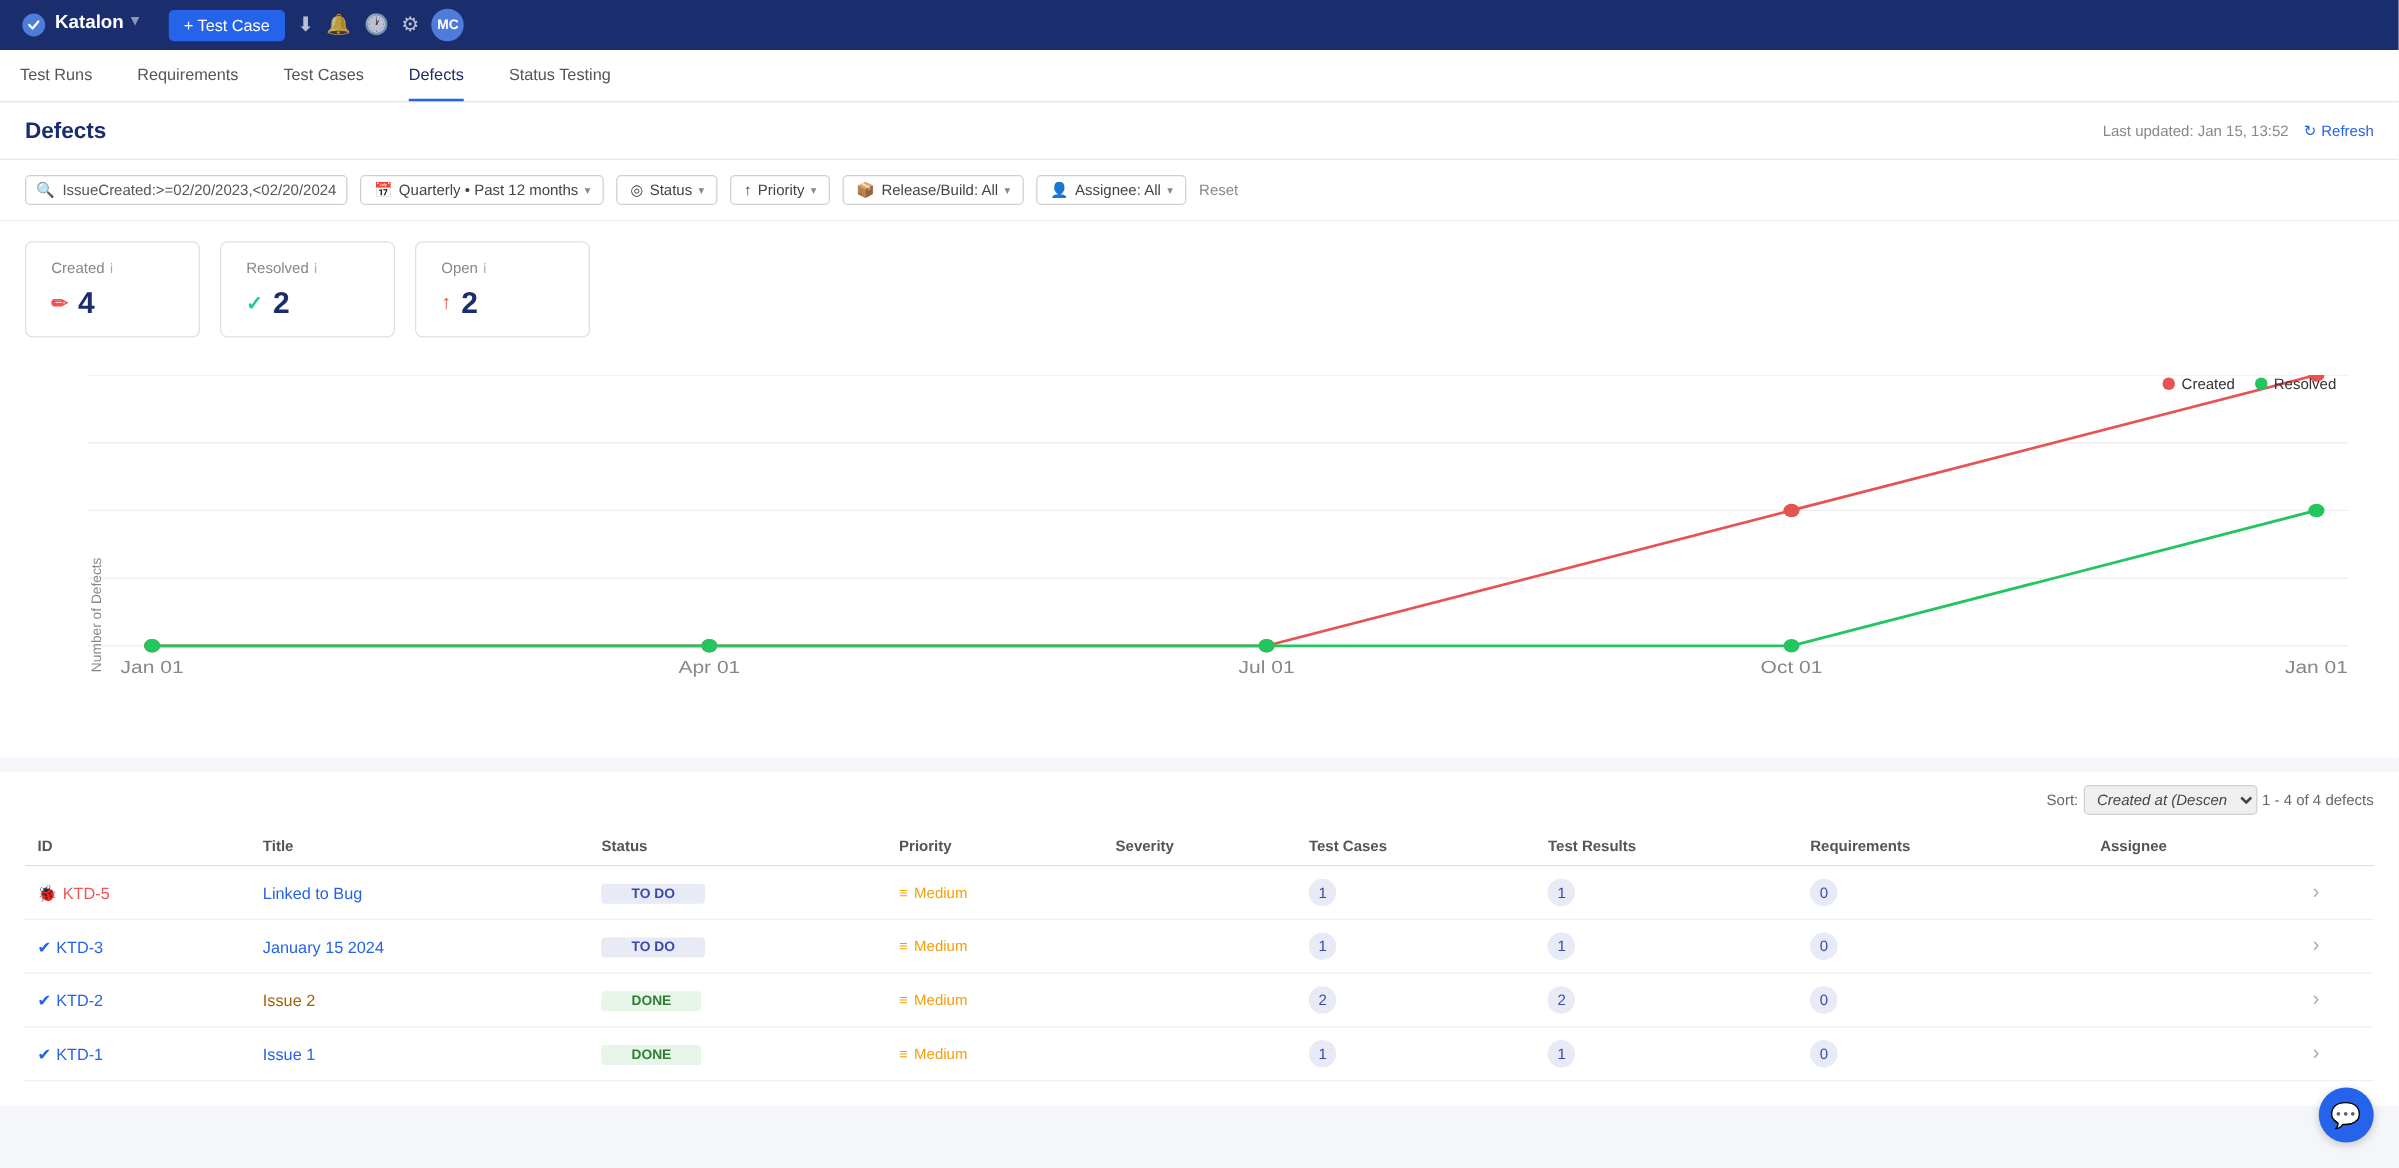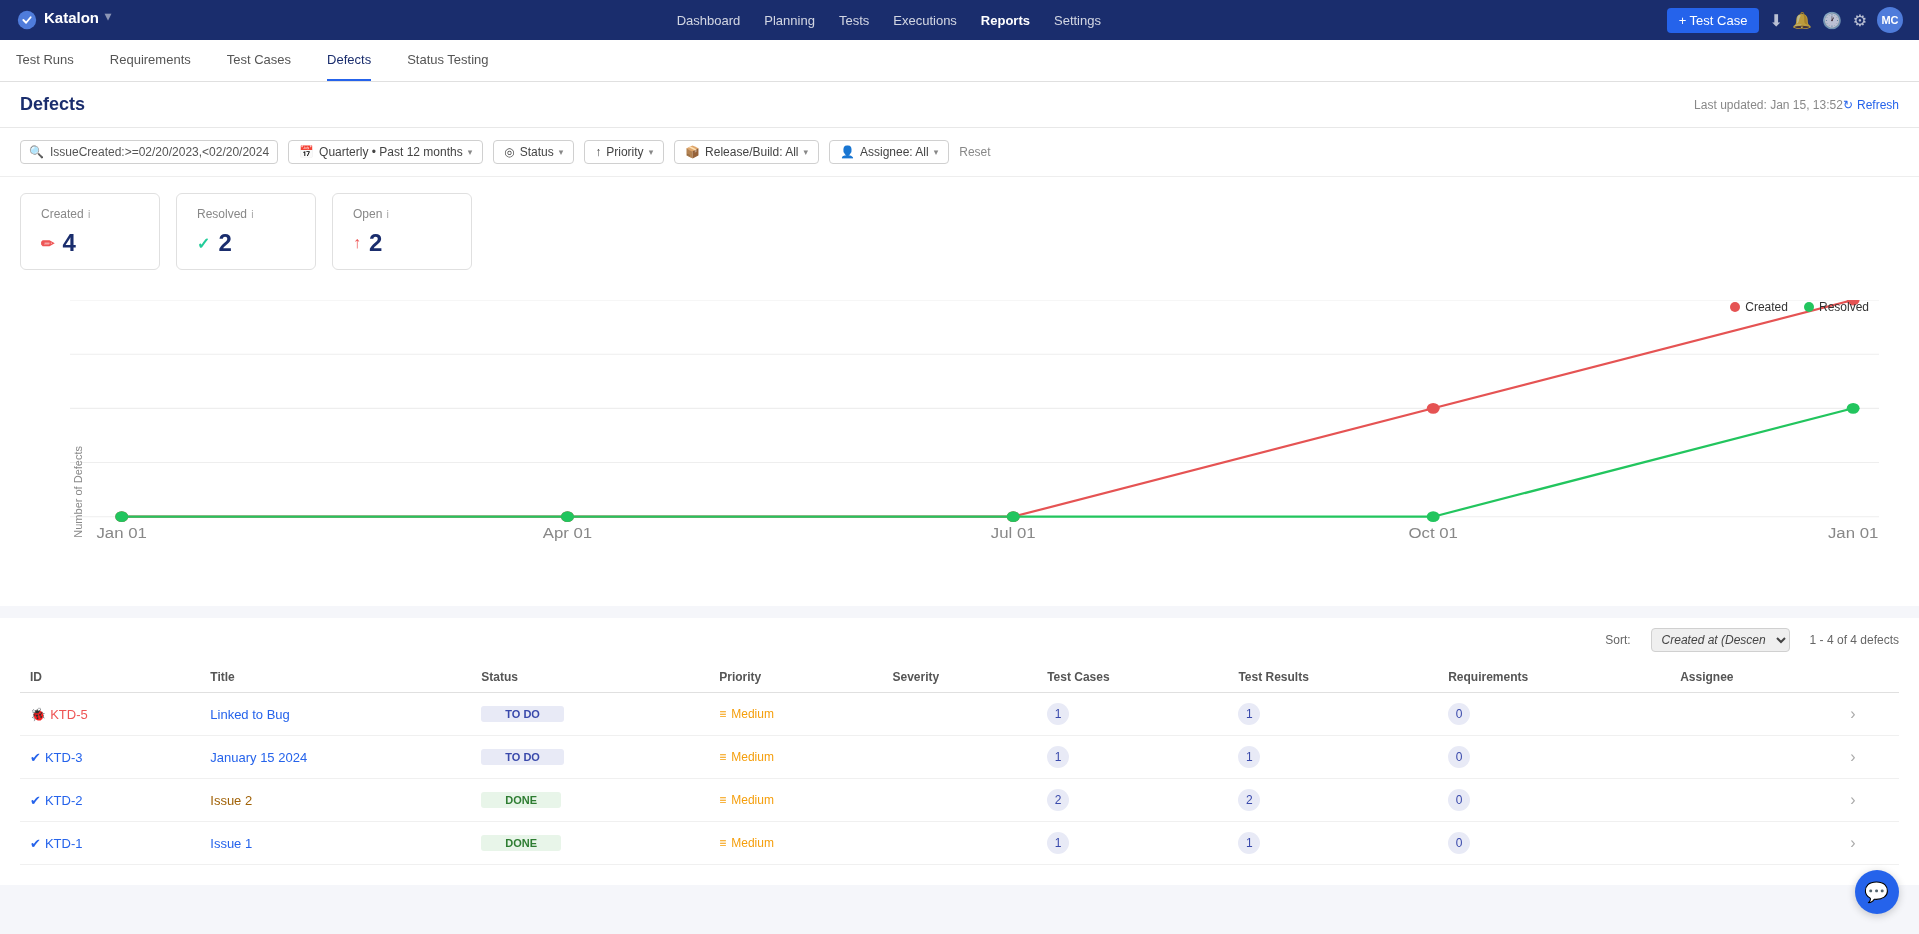--- a/index.html
+++ b/index.html
@@ -183,21 +183,21 @@
       margin-top: 12px;
       padding: 0 20px 20px;
     }
     .table-header-row {
       display: flex;
       justify-content: flex-end;
       align-items: center;
       padding: 10px 0;
       font-size: 12px;
       color: #666;
-      gap: 20px;
+      gap: 4px;
     }
     .sort-select {
       border: 1px solid #d0d0d0;
       border-radius: 4px;
       padding: 3px 6px;
       font-size: 12px;
       color: #444;
       cursor: pointer;
       font-style: italic;
     }
@@ -274,49 +274,41 @@
 
 <div class="top-nav">
   <div class="top-nav-logo">
     <svg viewBox="0 0 24 24" fill="none">
       <circle cx="12" cy="12" r="10" fill="#4f7cdb"></circle>
       <path d="M8 12l3 3 5-6" stroke="#fff" stroke-width="2" stroke-linecap="round" stroke-linejoin="round"></path>
     </svg>
     <span>Katalon</span>
     <span style="color:rgba(255,255,255,0.5); font-size:12px;">▾</span>
   </div>
-  <div class="top-nav-links">
-    <a href="#">Dashboard</a>
-    <a href="#">Planning</a>
-    <a href="#">Tests</a>
-    <a href="#">Executions</a>
-    <a href="#" class="active">Reports</a>
-    <a href="#">Settings</a>
-  </div>
   <div class="top-nav-right">
     <button class="btn-new-test-case">+ Test Case</button>
     <span class="top-nav-icon">⬇</span>
     <span class="top-nav-icon">🔔</span>
     <span class="top-nav-icon">🕐</span>
     <span class="top-nav-icon">⚙</span>
     <div class="avatar-circle">MC</div>
   </div>
 </div>
 
 <div class="sub-nav">
   <a href="#">Test Runs</a>
   <a href="#">Requirements</a>
   <a href="#">Test Cases</a>
   <a href="#" class="active">Defects</a>
   <a href="#">Status Testing</a>
 </div>
 
 <div class="page-header">
   <h1 class="page-title">Defects</h1>
-  <div style="display:flex; align-items:center; ">
+  <div style="display:flex; align-items:center; gap:12px;">
     <span class="last-updated">Last updated: Jan 15, 13:52</span>
     <button class="refresh-btn">
       <span>↻</span>
       <span>Refresh</span>
     </button>
   </div>
 </div>
 
 <div class="filters-bar">
   <div class="search-filter">

